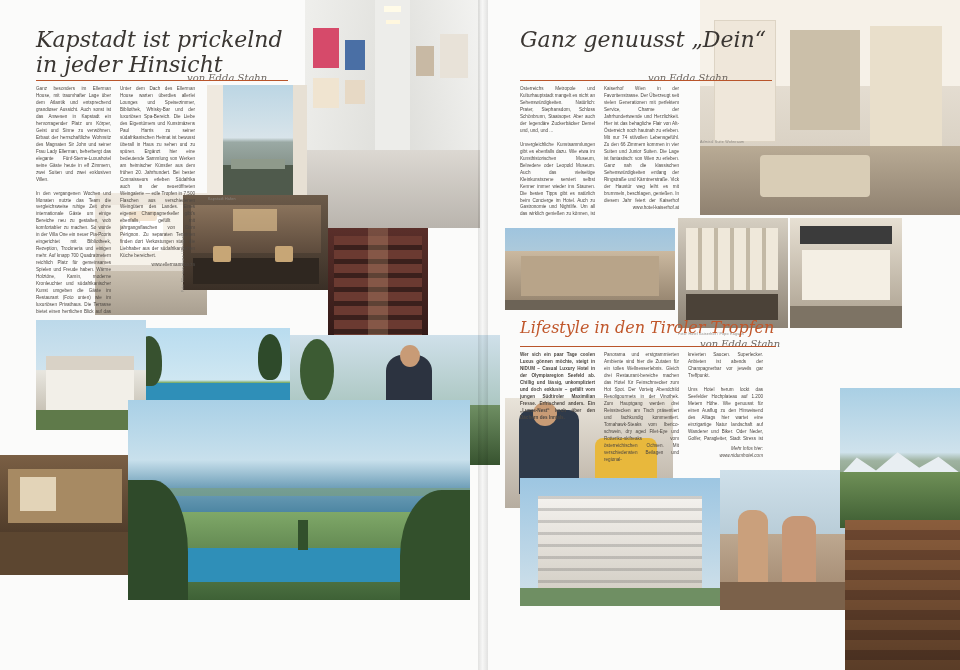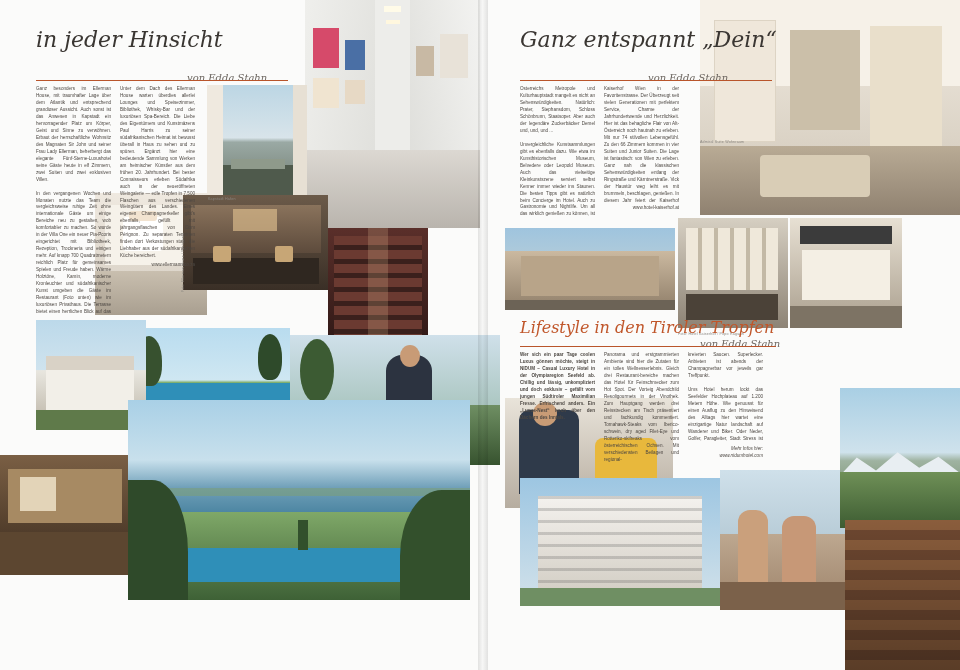--- a/index.html
+++ b/index.html
@@ -146,20 +146,21 @@
     <div style="position:absolute;inset:0;background:linear-gradient(#a9d0e6 0%,#c8e0ec 30%,#6f9fb8 44%,#3d7a98 62%,#2d5f79 100%);"></div>
     <div style="position:absolute;left:0;top:44%;width:100%;height:8px;background:#7c9e7a;opacity:.6;"></div>
     <div style="position:absolute;left:0;bottom:0;width:100%;height:44%;background:linear-gradient(#7fa868,#3e6136);"></div>
     <div style="position:absolute;left:40px;bottom:18px;width:250px;height:34px;background:#2f8fb8;border-radius:2px;"></div>
     <div style="position:absolute;left:0;bottom:0;width:60px;height:120px;background:#2f4a2a;border-radius:0 60% 0 0;"></div>
     <div style="position:absolute;right:0;bottom:0;width:70px;height:110px;background:#33502c;border-radius:60% 0 0 0;"></div>
     <div style="position:absolute;left:170px;top:120px;width:10px;height:30px;background:#32502c;"></div>
   </div>
 
   <div style="position:absolute;left:36px;top:28px;width:255px;">
+    <div class="hl h1">Kapstadt ist prickelnd</div>
     <div class="hl h1">in jeder Hinsicht</div>
   </div>
   <div class="by" style="position:absolute;left:187px;top:72px;">von Edda Stahn</div>
   <div class="rule" style="left:36px;top:80px;width:252px;"></div>
 
   <div class="col" style="position:absolute;left:36px;top:86px;width:75px;height:230px;white-space:pre-line;">Ganz besonders im Ellerman House, mit traumhafter Lage über dem Atlantik und entsprechend grandioser Aussicht. Auch sonst ist das Anwesen in Kapstadt ein hervorragender Platz um Körper, Geist und Sinne zu verwöhnen. Erbaut der herrschaftliche Wohnsitz des Magnaten Sir John und seiner Frau Lady Ellerman, beherbergt das elegante Fünf-Sterne-Luxushotel seine Gäste heute in elf Zimmern, zwei Suiten und zwei exklusiven Villen.
 
 In den vergangenen Wochen und Monaten nutzte das Team die vergleichsweise ruhige Zeit ohne internationale Gäste um einige Bereiche neu zu gestalten, wob komfortabler zu machen. So wurde in der Villa One ein neuer Pia-Pcoris eingerichtet mit Bibliotheek, Rezeption, Trockneria und einigen mehr. Auf knapp 700 Quadratmetern reichlich Platz für gemeinsames Spielen und Freude haben. Wärme Holztöne, Kamin, moderne Kronleuchter und südafrikanischer Kunst umgeben die Gäste im Restaurant (Foto unten) wie im luxuriösen Privathaus. Die Terrasse bietet einen herrlichen Blick auf das Ozean. Hier können Ambachtreiber mit einem Glas eingeschenkten Wein den Sonnenuntergang verfolgen, ein abfahrtsreiches Dinner vom Starkoch Peter Templehoff (Foto rechts) genießen oder einfach den Blick in die Ferne schweifen lassen. Mit viel Glück dabei sogar Delfine und Wale entdecken. Für uns der mit Abstand schönste Ausblick in Kapstadt.</div>
   <div class="col" style="position:absolute;left:120px;top:86px;width:75px;height:175px;white-space:pre-line;">Unter dem Dach des Ellerman House warten überdies allerlei Lounges und Speisezimmer, Bibliothek, Whisky-Bar und der luxuriösen Spa-Bereich. Die Liebe des Eigentümers und Kunstmäzens Paul Harris zu seiner südafrikanischen Heimat ist bewusst überall in Haus zu sehen und zu spüren. Ergänzt hier eine bedeutende Sammlung von Werken am heimischer Künstler aus dem frühen 20. Jahrhundert. Bei bester Connaisseurs erleben Südafrika auch in der neueröffneten Weingalerie — edle Tropfen in 7.500 Flaschen aus verschiedenen Weingütern des Landes. Eines eigenen Champagnerkeller gibt's ebenfalls, gefüllt mit jahrgangsflaschen von Dom Pérignon. Zu separaten Terminen finden dort Verkostungen statt, die Liebhaber aus der südafrikanischen Küche bereichert.</div>
   <div class="col" style="position:absolute;left:120px;top:262px;width:75px;text-align:right;">www.ellermann.co.za</div>
@@ -226,21 +227,21 @@
   </div>
 
   <div class="ph" style="left:845px;top:520px;width:115px;height:150px;">
     <div style="position:absolute;inset:0;background:repeating-linear-gradient(to bottom,#8a5d3c 0 10px,#6d4730 10px 20px);"></div>
     <div style="position:absolute;left:0;top:0;width:100%;height:100%;background:linear-gradient(rgba(0,0,0,0),rgba(0,0,0,.35));"></div>
   </div>
 
   <div class="ph" style="left:700px;top:470px;width:150px;height:150px;opacity:0;"></div>
 
   <div style="position:absolute;left:520px;top:28px;width:290px;">
-    <div class="hl h1">Ganz entspannt „Dein“</div>
+    <div class="hl h1">Ganz genuusst „Dein“</div>
   </div>
   <div class="by" style="position:absolute;left:648px;top:72px;">von Edda Stahn</div>
   <div class="rule" style="left:520px;top:80px;width:252px;"></div>
 
   <div class="col" style="position:absolute;left:520px;top:86px;width:75px;height:130px;white-space:pre-line;">Österreichs Metropole und Kulturhauptstadt mangelt es nicht an Sehenswürdigkeiten. Natürlich: Prater, Stephansdom, Schloss Schönbrunn, Staatsoper. Aber auch der legendäre Zuckerbäcker Demel und, und, und ...
 
 Unvergleichliche Kunstsammlungen gibt es ebenfalls dazu. Wie etwa im Kunsthistorischen Museum, Belvedere oder Leopold Museum. Auch das vielseitige Kleinkunstszene serviert selbst Kenner immer wieder ins Staunen. Die besten Tipps gibt es natürlich beim Concierge im Hotel. Auch zu Gastronomie und Nightlife. Um all das wirklich genießen zu können, ist die Standort-Wahl wichtig. Rund 100 Möglichkeiten gibt's in Wien, wie Ferienwohnung bis 5-Sterne-Haus. Wir wählten mitten im Herzen der Stadt den eigentümergeführten</div>
   <div class="col" style="position:absolute;left:604px;top:86px;width:75px;height:118px;white-space:pre-line;">Kaiserhof Wien in der Favoritenstrasse. Der Überzeugt seit vielen Generationen mit perfektem Service, Charme der Jahrhundertwende und Herzlichkeit. Hier ist das behagliche Flair von Alt-Österreich noch hautnah zu erleben. Mit nur 74 stilvollen Lebensgefühl. Zu den 66 Zimmern kommen in vier Suiten und Junior Suiten. Die Lage ist fantastisch: von Wien zu erleben. Ganz nah die klassischen Sehenswürdigkeiten entlang der Ringstraße und Kärntnerstraße. Vick der Haustür weg leiht es mit brummeln, beschlagen, genießen. In diesem Jahr feiert der Kaiserhof seinen 125. Geburtstag. Das dürfen vor allem die Gäste mit tollen Angeboten genießen. Unser Zimmertipps die Admiral Suite.</div>
   <div class="col" style="position:absolute;left:604px;top:205px;width:75px;text-align:right;">www.hotel-kaiserhof.at</div>
 

